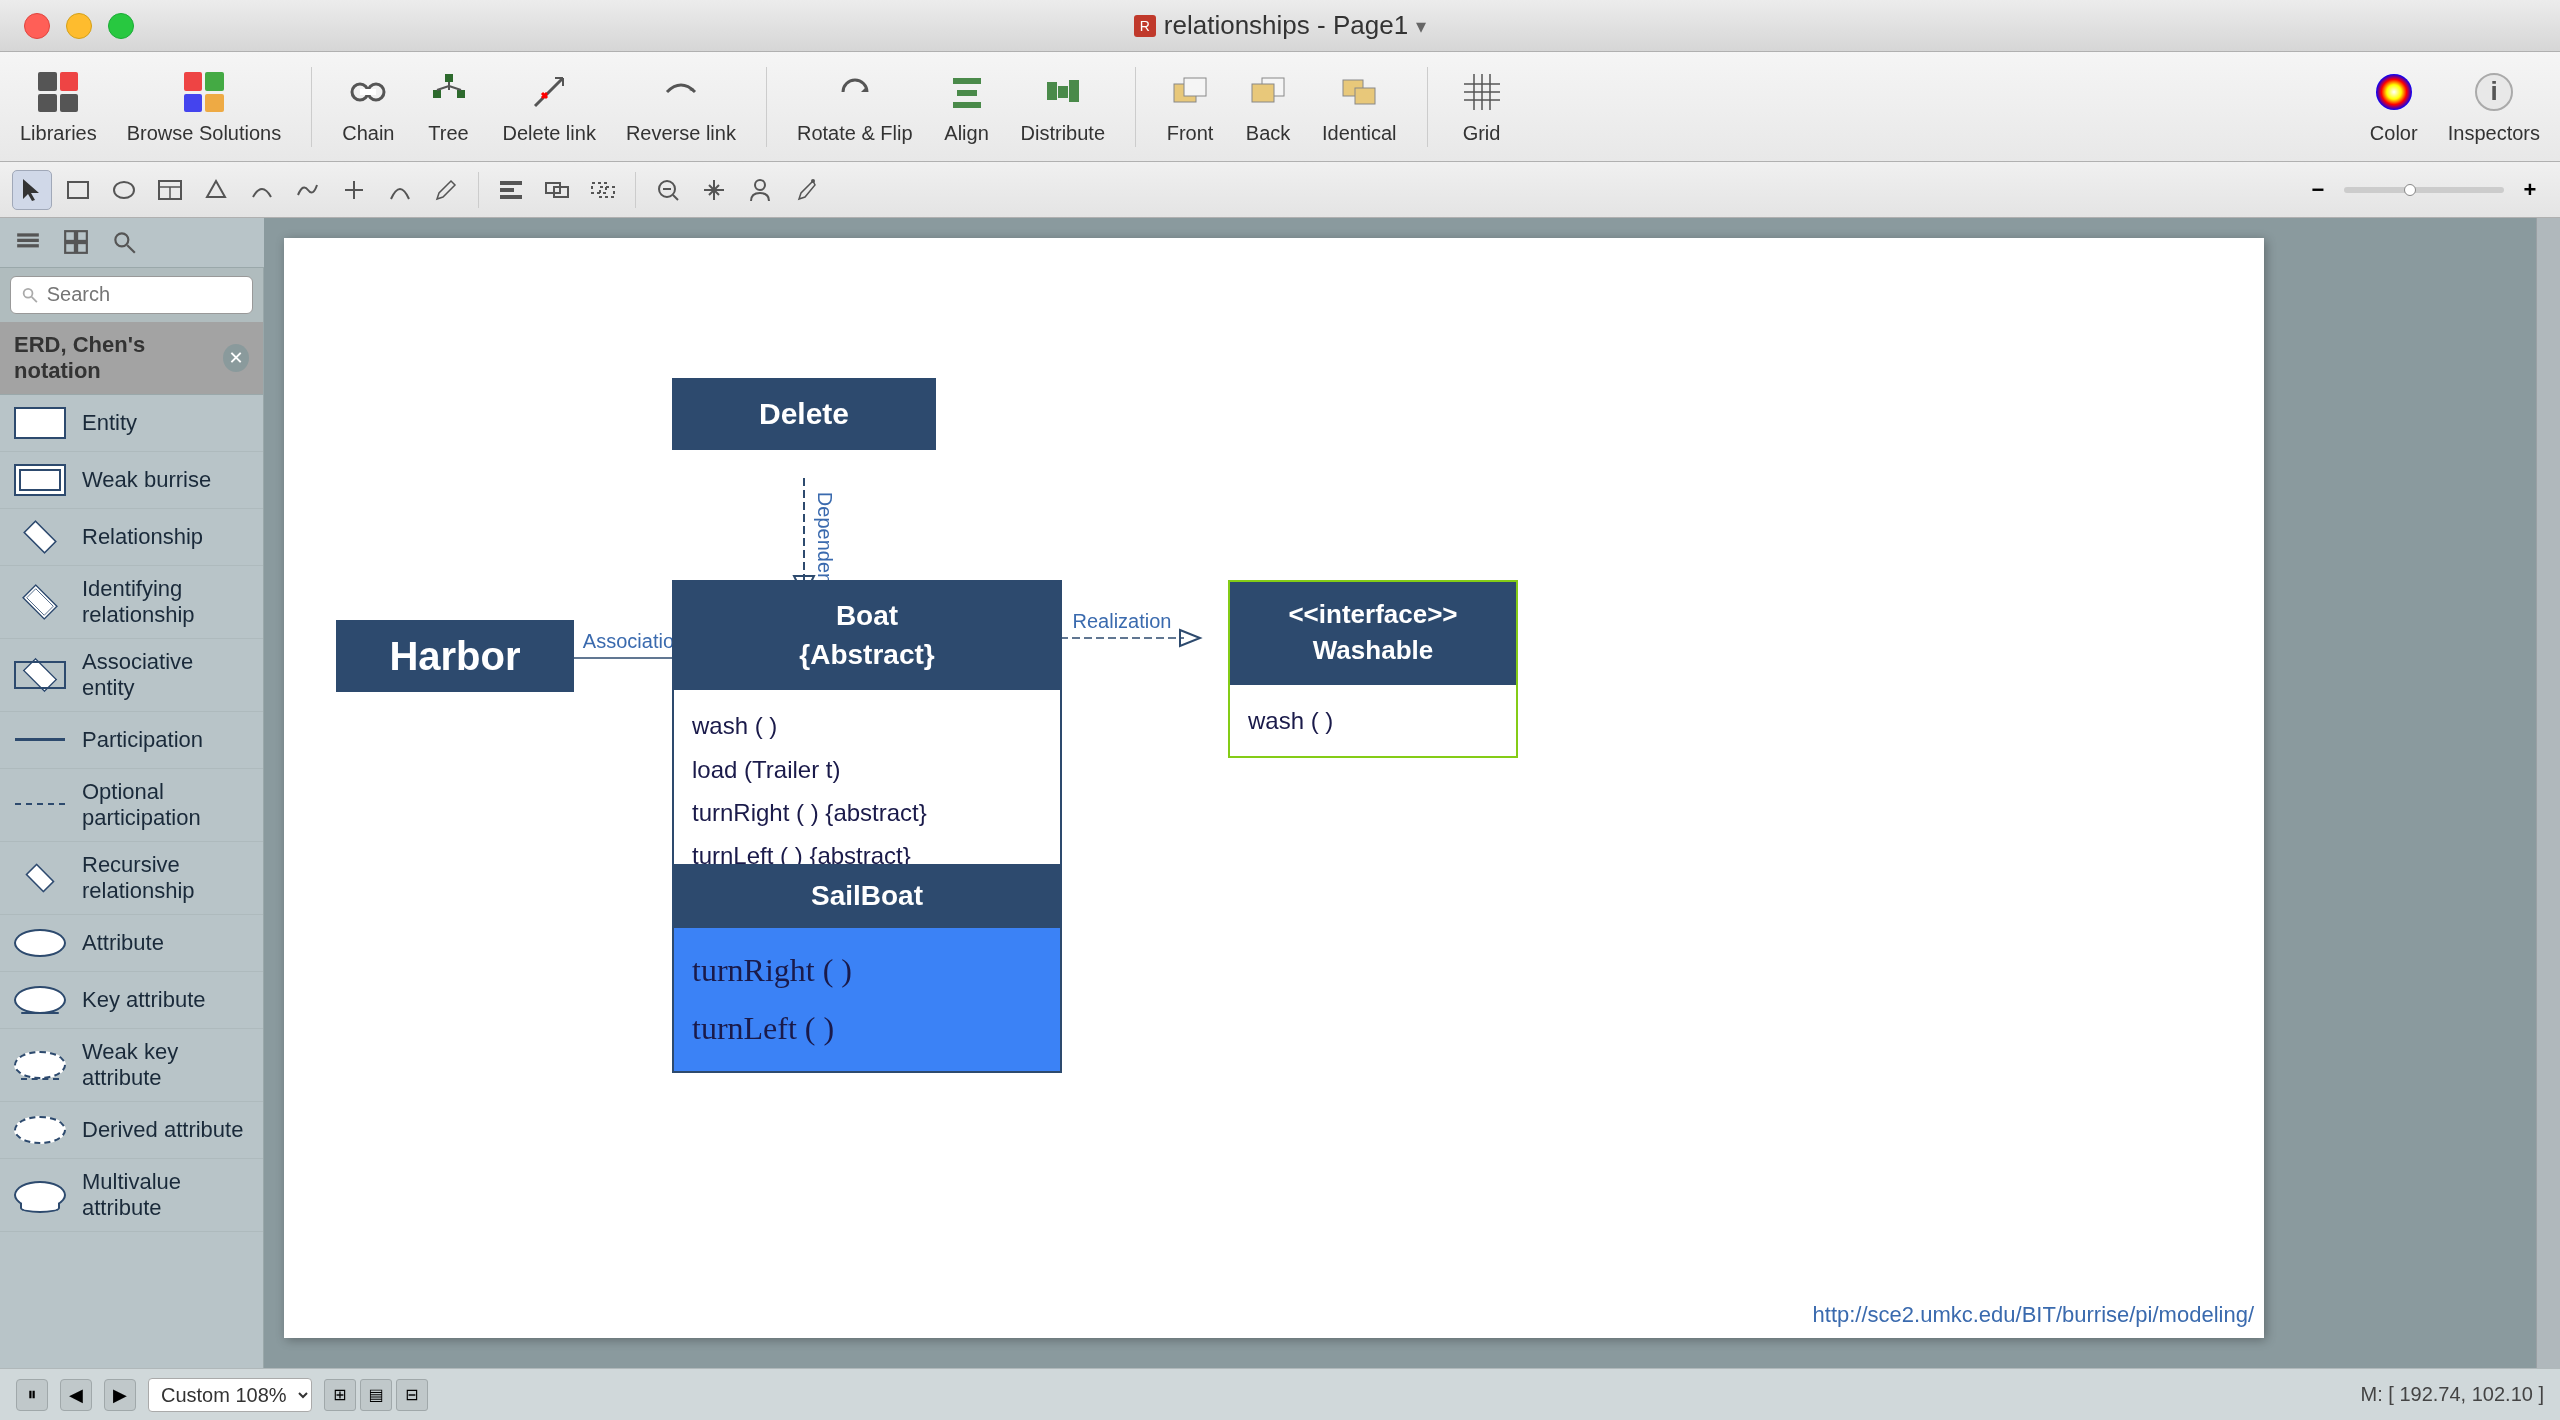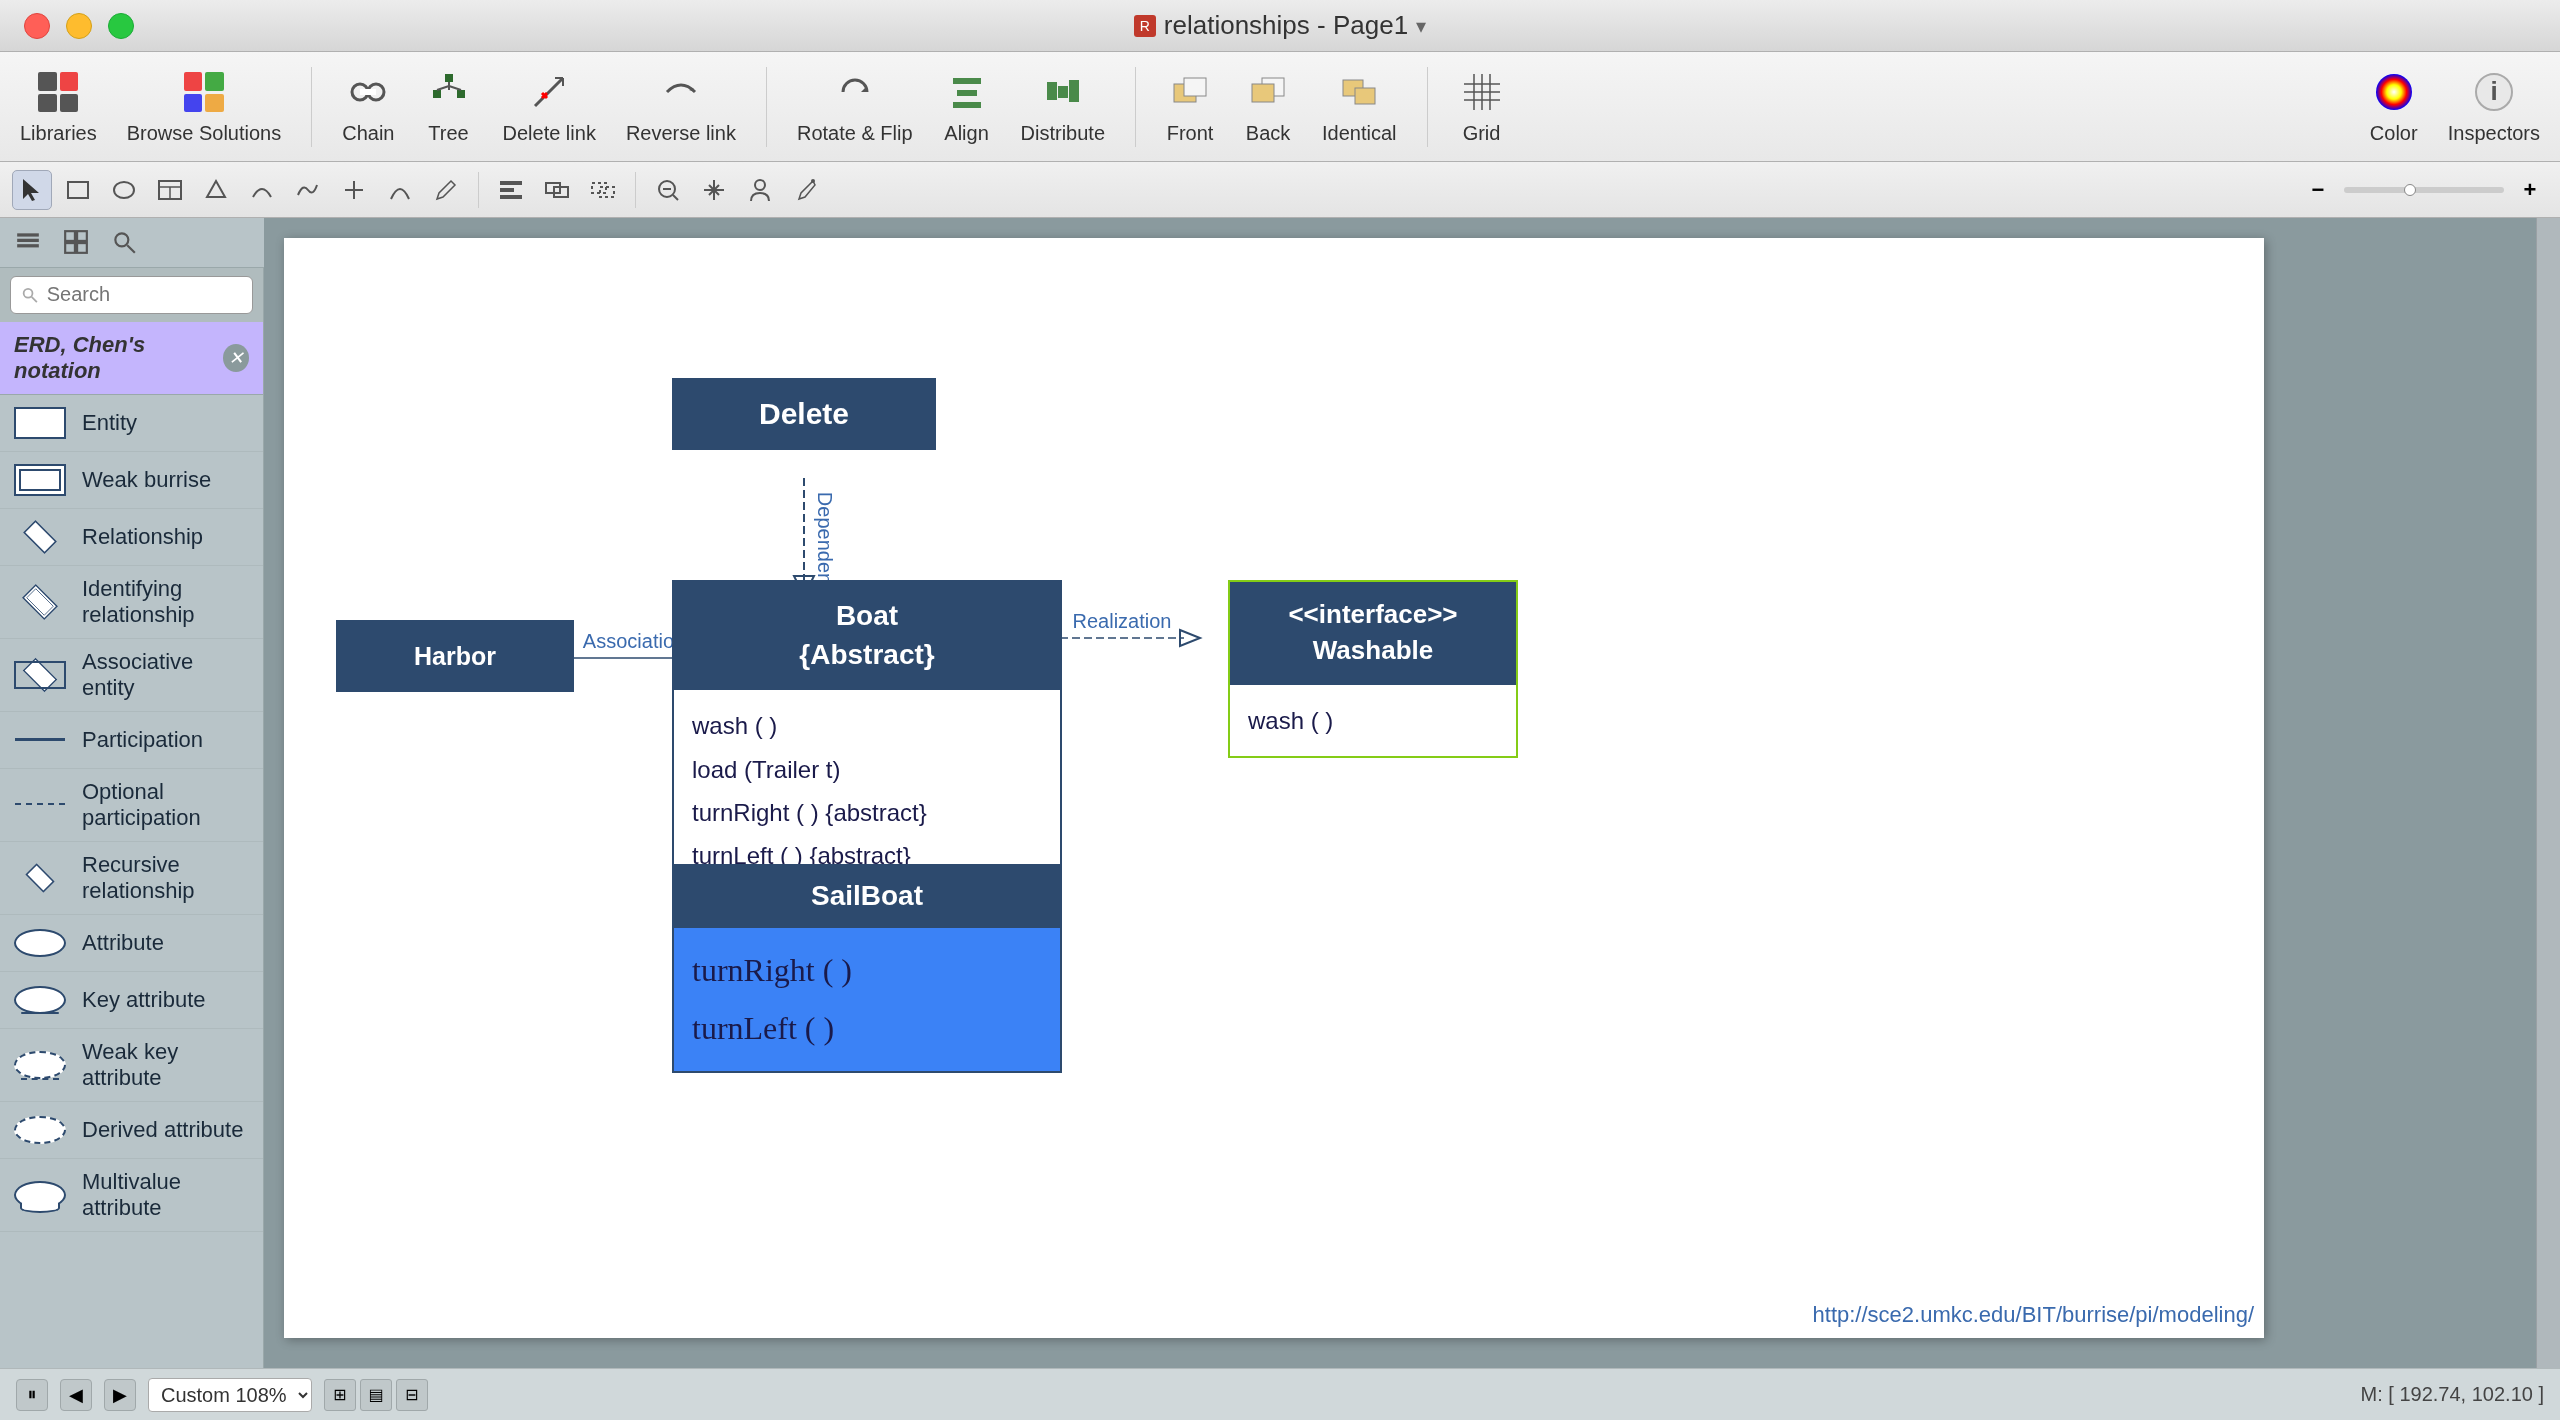--- a/index.html
+++ b/index.html
@@ -50,23 +50,22 @@
     
     #sidebar {
       width: 264px; min-width: 264px; background: #b8c4c8;
       border-right: 1px solid #9aa8aa;
       display: flex; flex-direction: column;
       height: 100%;
       overflow-y: auto;
     }
     .sidebar-header {
       display: flex; align-items: center; justify-content: space-between;
-      padding: 10px 14px; background: #c4b5fd;
+      padding: 10px 14px; background: #a3a3a3;
       border-bottom: 1px solid #9aa8aa;
-      font-style: italic;
     }
     .sidebar-title { font-size: 22px; color: #333; font-weight: 600; }
     .sidebar-close { width: 28px; height: 28px; background: #8a9a9c; border-radius: 50%; display: flex; align-items: center; justify-content: center; cursor: pointer; color: white; font-size: 18px; }
     .sidebar-search { padding: 8px 10px; background: #b0bcbe; }
     .search-box { width: 100%; height: 38px; background: white; border-radius: 6px; border: 1px solid #999; display: flex; align-items: center; padding: 0 10px; gap: 8px; }
     .search-box input { border: none; outline: none; font-size: 20px; width: 100%; background: transparent; color: #ef4444; }
 
     .sidebar-item {
       display: flex; align-items: center; gap: 16px;
       padding: 10px 14px; cursor: pointer; border-bottom: 1px solid rgba(0,0,0,0.05);
@@ -585,21 +584,21 @@
 
         <text x="438" y="405" font-size="26" fill="#2d4a6e" text-anchor="middle">*</text>
 
         <text x="838" y="390" font-size="20" fill="#3a6aae" text-anchor="middle">Realization</text>
       </svg>
 
       <div style="position:absolute; left:388px; top:140px; width:264px; height:72px; background:#2d4a6e; color:white; display:flex; align-items:center; justify-content:center; font-size:30px; font-weight:700;">
         <span>Delete</span>
       </div>
 
-      <div style="position:absolute; left:52px; top:382px; width:238px; height:72px; background:#2d4a6e; color:white; display:flex; align-items:center; justify-content:center; font-size:25px; font-weight:700;">
+      <div style="position:absolute; left:52px; top:382px; width:238px; height:72px; background:#2d4a6e; color:white; display:flex; align-items:center; justify-content:center; font-size:40px; font-weight:700;">
         <span>Harbor</span>
       </div>
 
       <div style="position:absolute; left:388px; top:342px; width:390px; border:2px solid #2d4a6e;">
         <div style="background:#2d4a6e; color:white; text-align:center; font-size:28px; font-weight:700; padding:14px 10px; line-height:1.4;">
           <span>Boat</span><br>
           <span>{Abstract}</span>
         </div>
         <div style="padding:14px 18px; font-size:24px; color:#1a1a4a; line-height:1.8; background:white; border-top:2px solid #2d4a6e;">
           <div>wash ( )</div>

